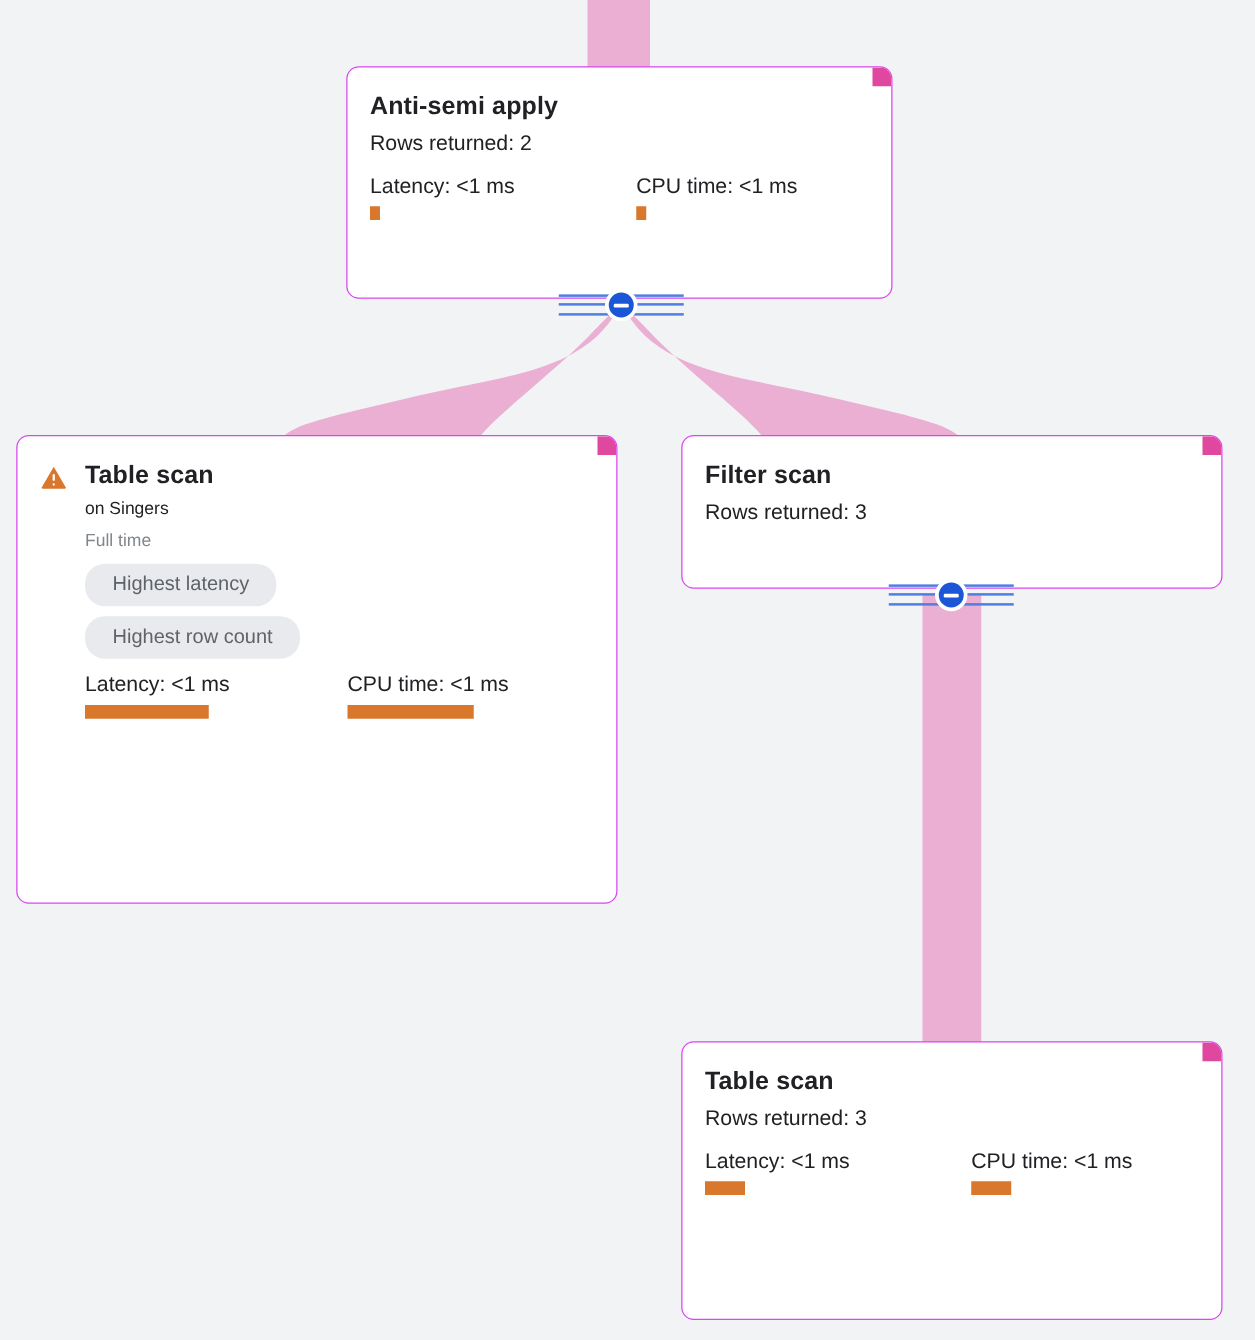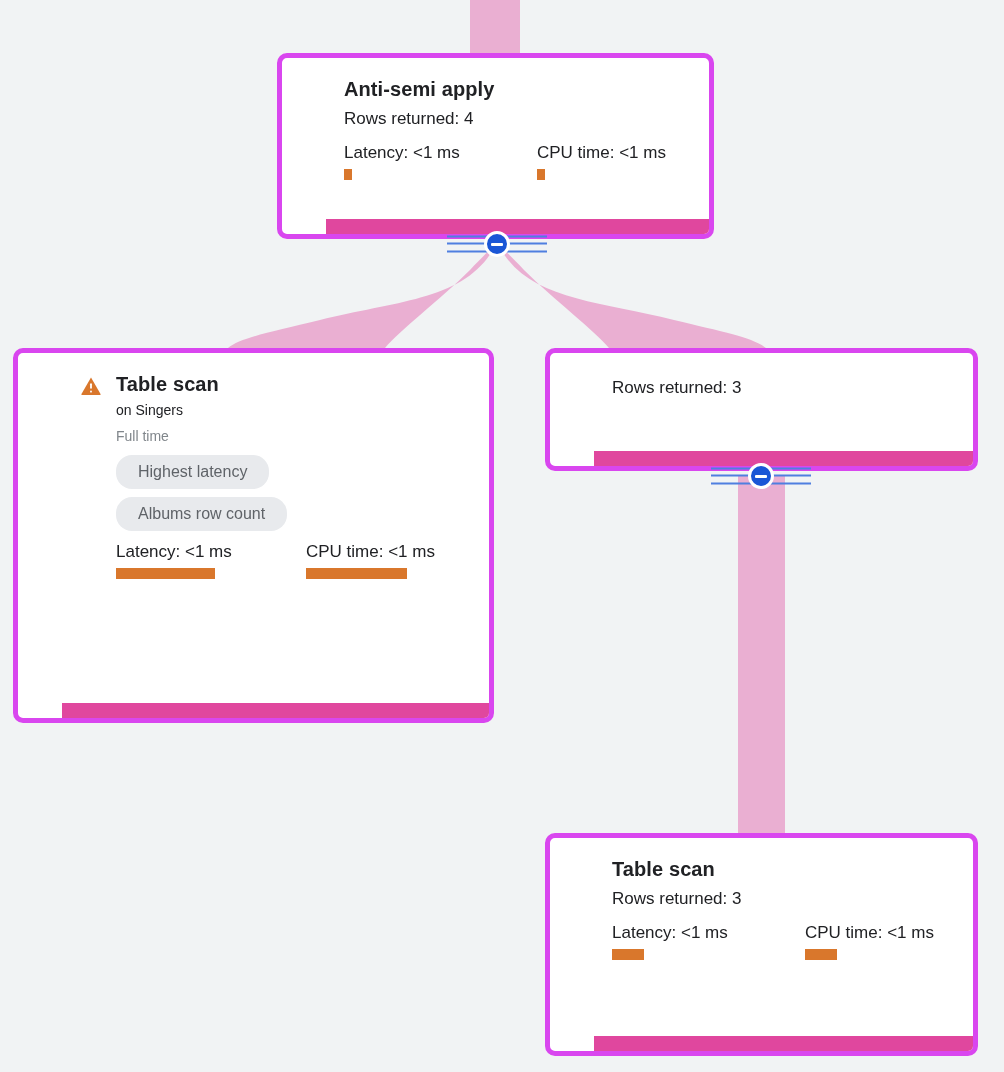--- a/index.html
+++ b/index.html
@@ -29,28 +29,27 @@
     left: 0; top: 0;
     width: 1004px;
     height: 1072px;
     z-index: 1;
   }
 
   
   .node-card {
     position: absolute;
     background: #ffffff;
-    border: 5px solid #d946ef;
+    border: 1px solid #d946ef;
     border-radius: 10px;
     box-sizing: border-box;
     z-index: 3;
     overflow: hidden;
     display: flex;
-    flex-direction: column;
-    padding-left: 44px;
+    flex-direction: row;
   }
   .card-body {
     flex: 1 1 auto;
     padding: 18px 18px 10px 18px;
     box-sizing: border-box;
   }
   .card-footer {
     height: 15px;
     flex: 0 0 15px;
     background: #e0479e;
@@ -109,20 +108,21 @@
   .rows-line {
     font-size: 17px;
     color: #202124;
     line-height: 26px;
     margin-top: 4px;
   }
 
   .metrics {
     display: flex;
     margin-top: 10px;
+    gap: 20px;
   }
   .metric {
     box-sizing: border-box;
   }
   .metric-label {
     font-size: 17px;
     color: #202124;
     line-height: 22px;
     white-space: nowrap;
   }
@@ -206,21 +206,21 @@
     <rect x="738" y="476" width="47" height="364" fill="#eaafd2"></rect>
   </svg>
 
   <div class="node-card" style="left:277px; top:53px; width:437px; height:186px;">
     <div class="card-body">
       <div class="card-head">
         <div class="indent">
           <div class="node-title">Anti-semi apply</div>
         </div>
       </div>
-      <div class="rows-line">Rows returned: 4</div>
+      <div class="rows-line">Rows returned: 2</div>
       <div class="metrics">
         <div class="metric" style="width:193px;">
           <div class="metric-label">Latency: &lt;1 ms</div>
           <div class="metric-bar" style="width:8px;"></div>
         </div>
         <div class="metric">
           <div class="metric-label">CPU time: &lt;1 ms</div>
           <div class="metric-bar" style="width:8px;"></div>
         </div>
       </div>
@@ -249,39 +249,44 @@
         </svg>
         <div>
           <div class="node-title">Table scan</div>
         </div>
       </div>
       <div class="indent">
         <div class="node-subinfo">on Singers</div>
         <div class="node-subinfo muted">Full time</div>
         <div class="chips">
           <div class="chip">Highest latency</div>
-          <div class="chip">Albums row count</div>
+          <div class="chip">Highest row count</div>
         </div>
         <div class="metrics">
           <div class="metric" style="width:190px;">
             <div class="metric-label">Latency: &lt;1 ms</div>
             <div class="metric-bar" style="width:99px;"></div>
           </div>
           <div class="metric">
             <div class="metric-label">CPU time: &lt;1 ms</div>
             <div class="metric-bar" style="width:101px;"></div>
           </div>
         </div>
       </div>
     </div>
     <div class="card-footer"></div>
   </div>
 
   <div class="node-card" style="left:545px; top:348px; width:433px; height:123px;">
     <div class="card-body">
+      <div class="card-head">
+        <div class="indent">
+          <div class="node-title">Filter scan</div>
+        </div>
+      </div>
       <div class="rows-line">Rows returned: 3</div>
     </div>
     <div class="card-footer"></div>
   </div>
 
   <div class="toggle" style="left:711px; top:463px;">
     <div class="toggle-rails">
       <i></i>
         <i></i>
         <i></i>

